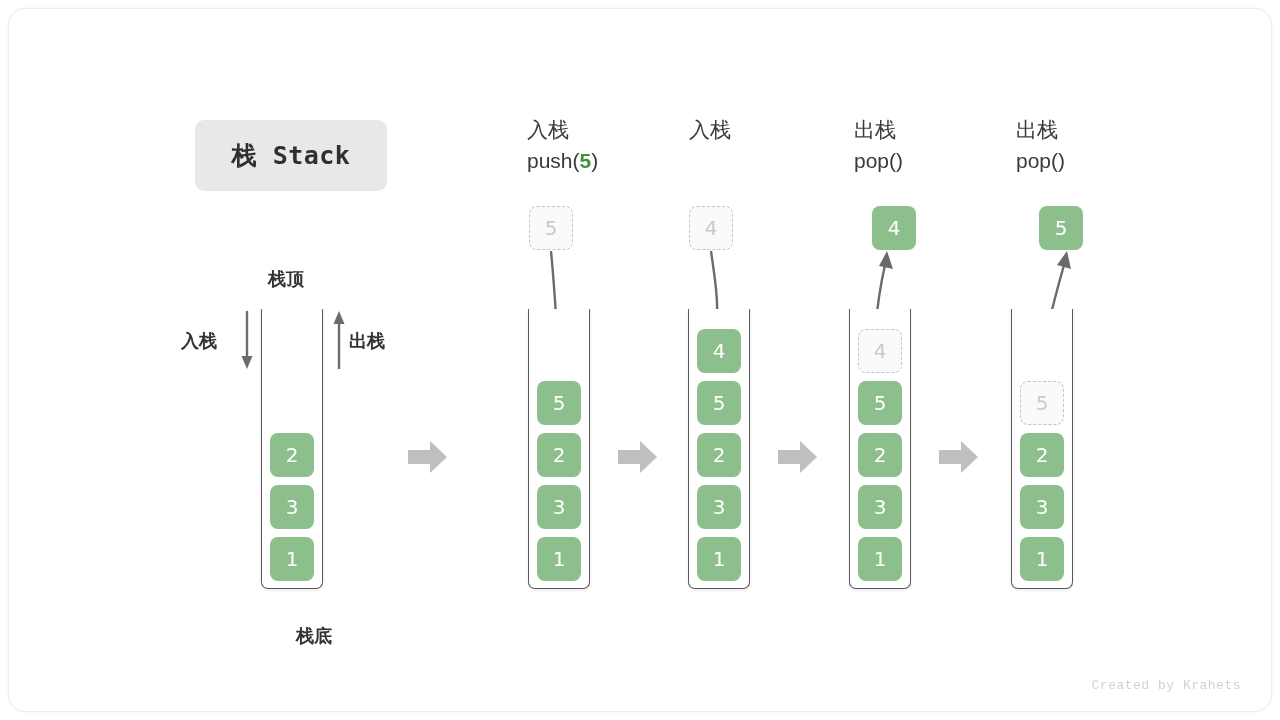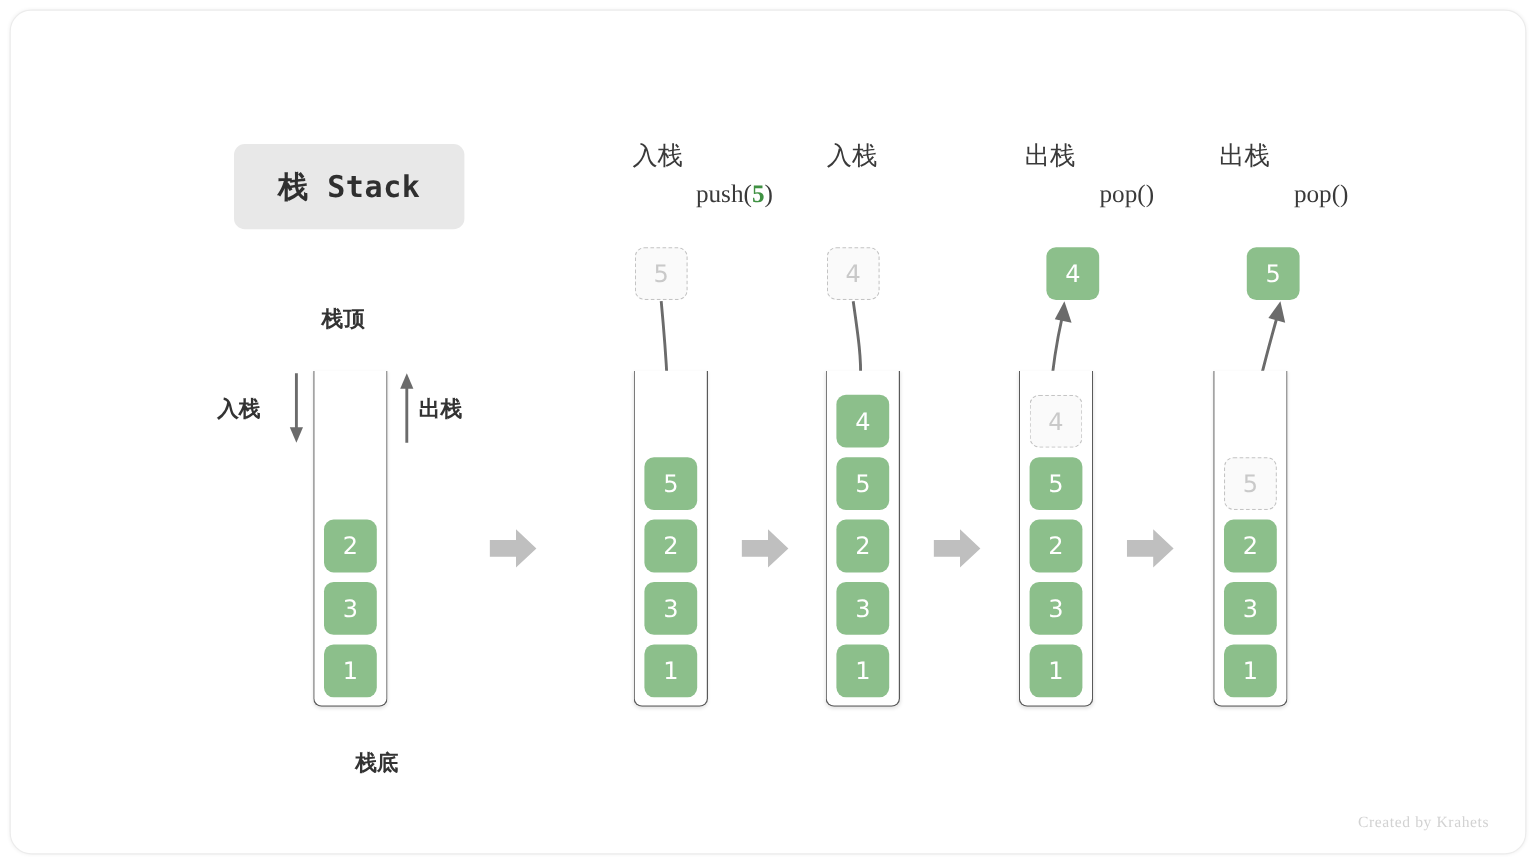--- a/index.html
+++ b/index.html
@@ -66,25 +66,24 @@
     text-align: left;
     white-space: nowrap;
   }
   .col-head .line1 {
     font-size: 21px;
     color: #3a3a3a;
     line-height: 30px;
     font-family: "DejaVu Sans", "Liberation Sans", sans-serif;
   }
   .col-head .line2 {
-    font-family: Liberation Serif, serif;
+    font-family: Liberation Sans, sans-serif;
     font-size: 21px;
     color: #3a3a3a;
     line-height: 32px;
-    text-align: center;
   }
   .col-head .line2 .arg {
     color: #3f9142;
     font-weight: bold;
   }
 
   
   .stack {
     position: absolute;
     width: 62px;
@@ -132,37 +131,37 @@
   
   .thin-arrow {
     position: absolute;
   }
 
   
   #footer {
     position: absolute;
     right: 30px;
     bottom: 18px;
-    font-family: Liberation Serif, serif;
+    font-family: Liberation Mono, monospace;
     font-size: 13px;
     color: #d2d2d2;
     letter-spacing: 0.5px;
     white-space: nowrap;
   }
 </style>
 </head>
 <body>
 
 <div id="card">
 
   <div id="title-chip">
     <span class="t">栈 Stack</span>
   </div>
 
-  <div class="cn-label" style="left:259px; top:245px;">栈顶</div>
+  <div class="cn-label" style="left:259px; top:258px;">栈顶</div>
 
   <div class="cn-label" style="left:172px; top:320px;">入栈</div>
 
   <div class="cn-label" style="left:340px; top:320px;">出栈</div>
 
   <svg class="thin-arrow" style="left:228px; top:300px;" width="20" height="62">
     <line x1="10" y1="2" x2="10" y2="48" stroke="#6b6b6b" stroke-width="2.4"></line>
     <polygon points="10,60 4.5,47 15.5,47" fill="#6b6b6b"></polygon>
   </svg>
 

